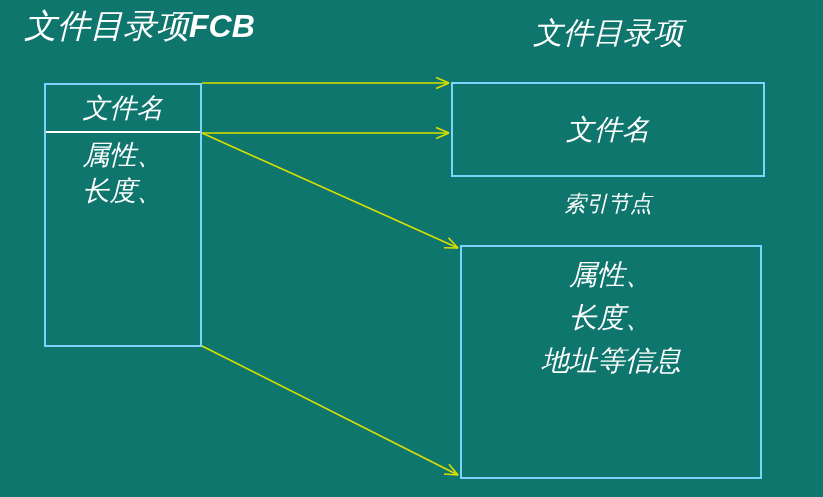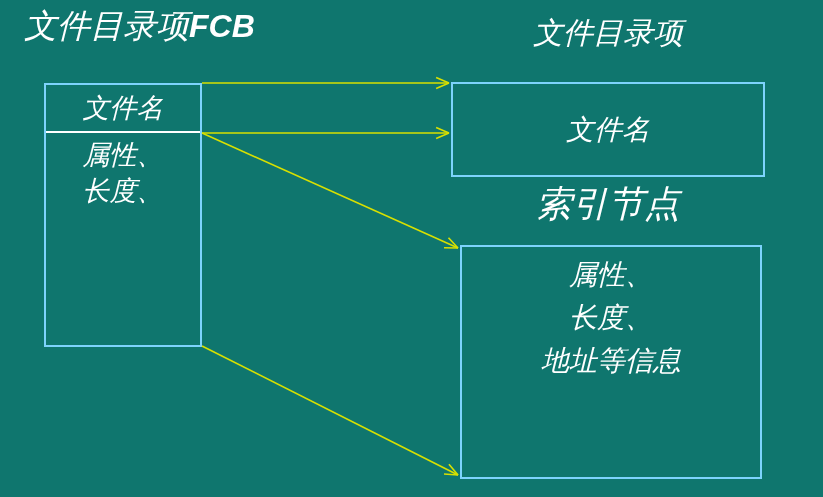--- a/index.html
+++ b/index.html
@@ -43,21 +43,21 @@
     font-size: 30px;
     line-height: 38px;
     white-space: nowrap;
   }
   .label-right-bottom {
     position: absolute;
     left: 451px;
     top: 186px;
     width: 314px;
     text-align: center;
-    font-size: 36px;
+    font-size: 22px;
     line-height: 36px;
     white-space: nowrap;
   }
 
   
   .box {
     position: absolute;
     border: 2px solid #7dd3fc;
     box-sizing: border-box;
   }

